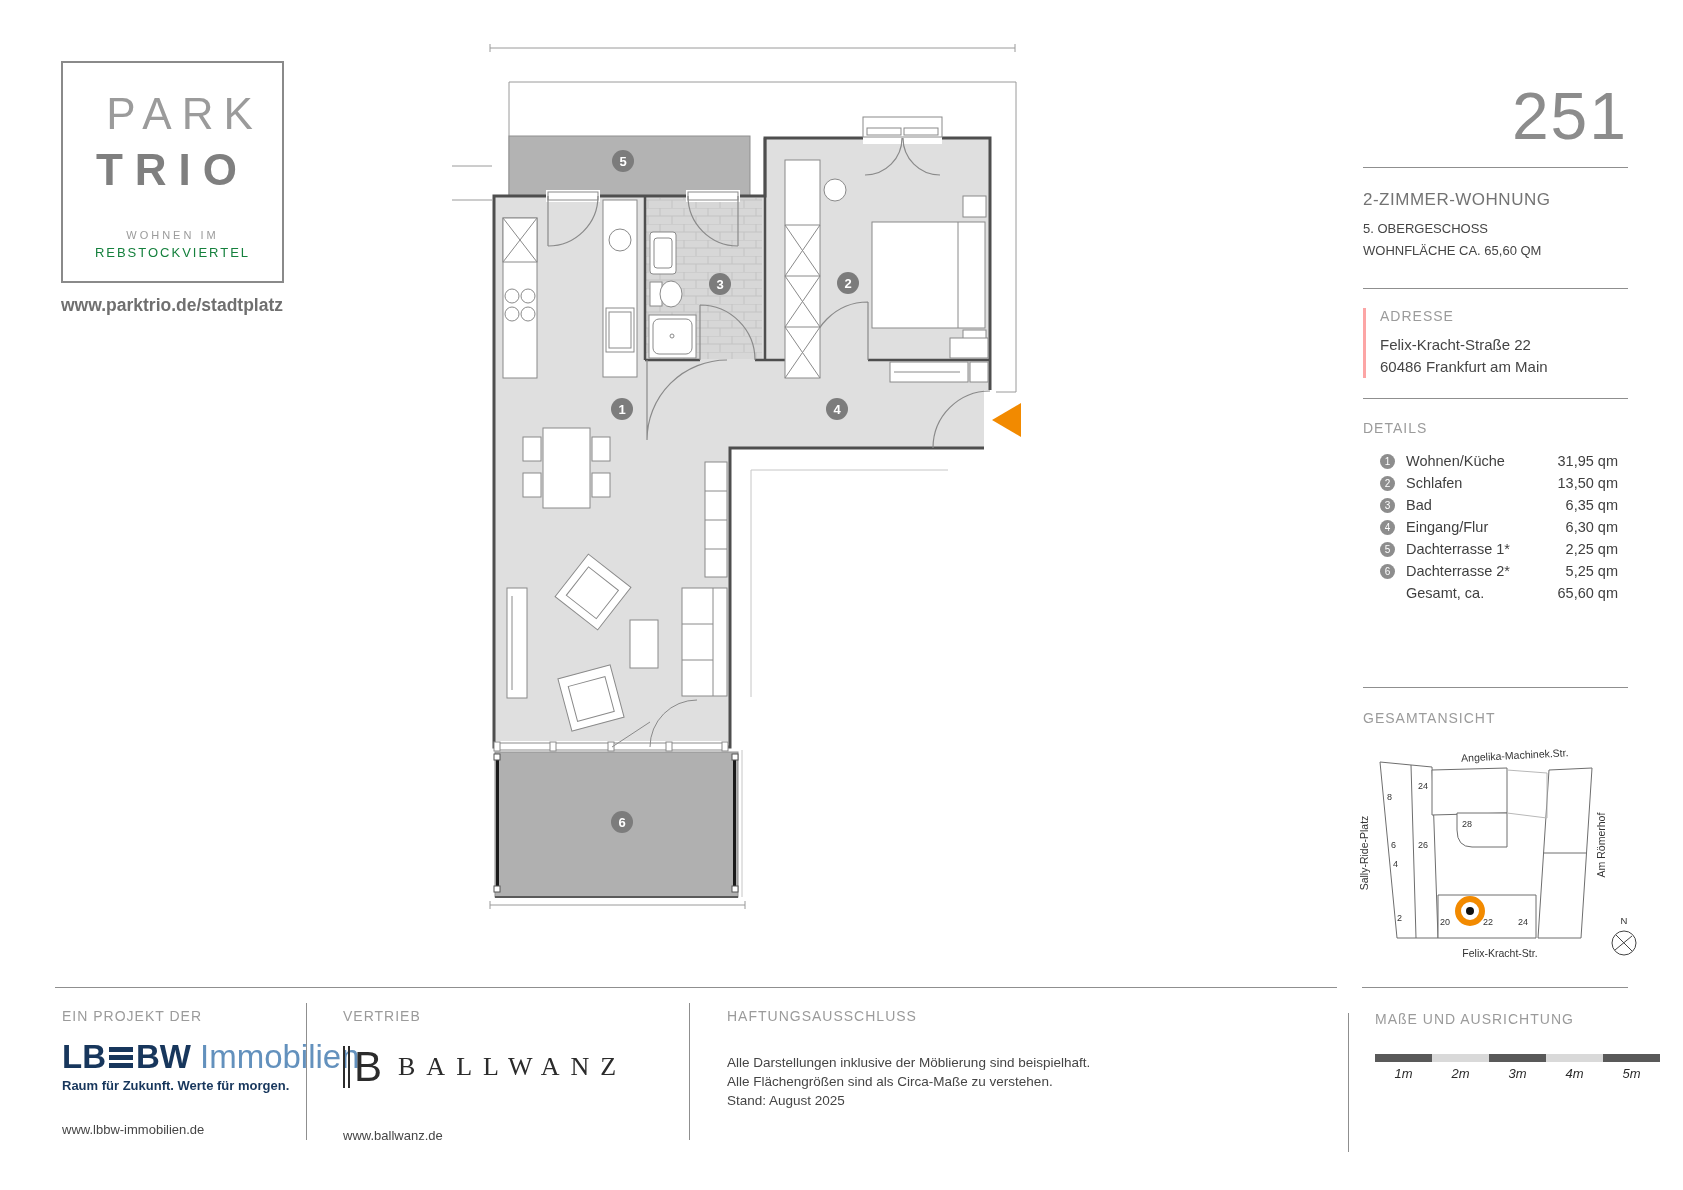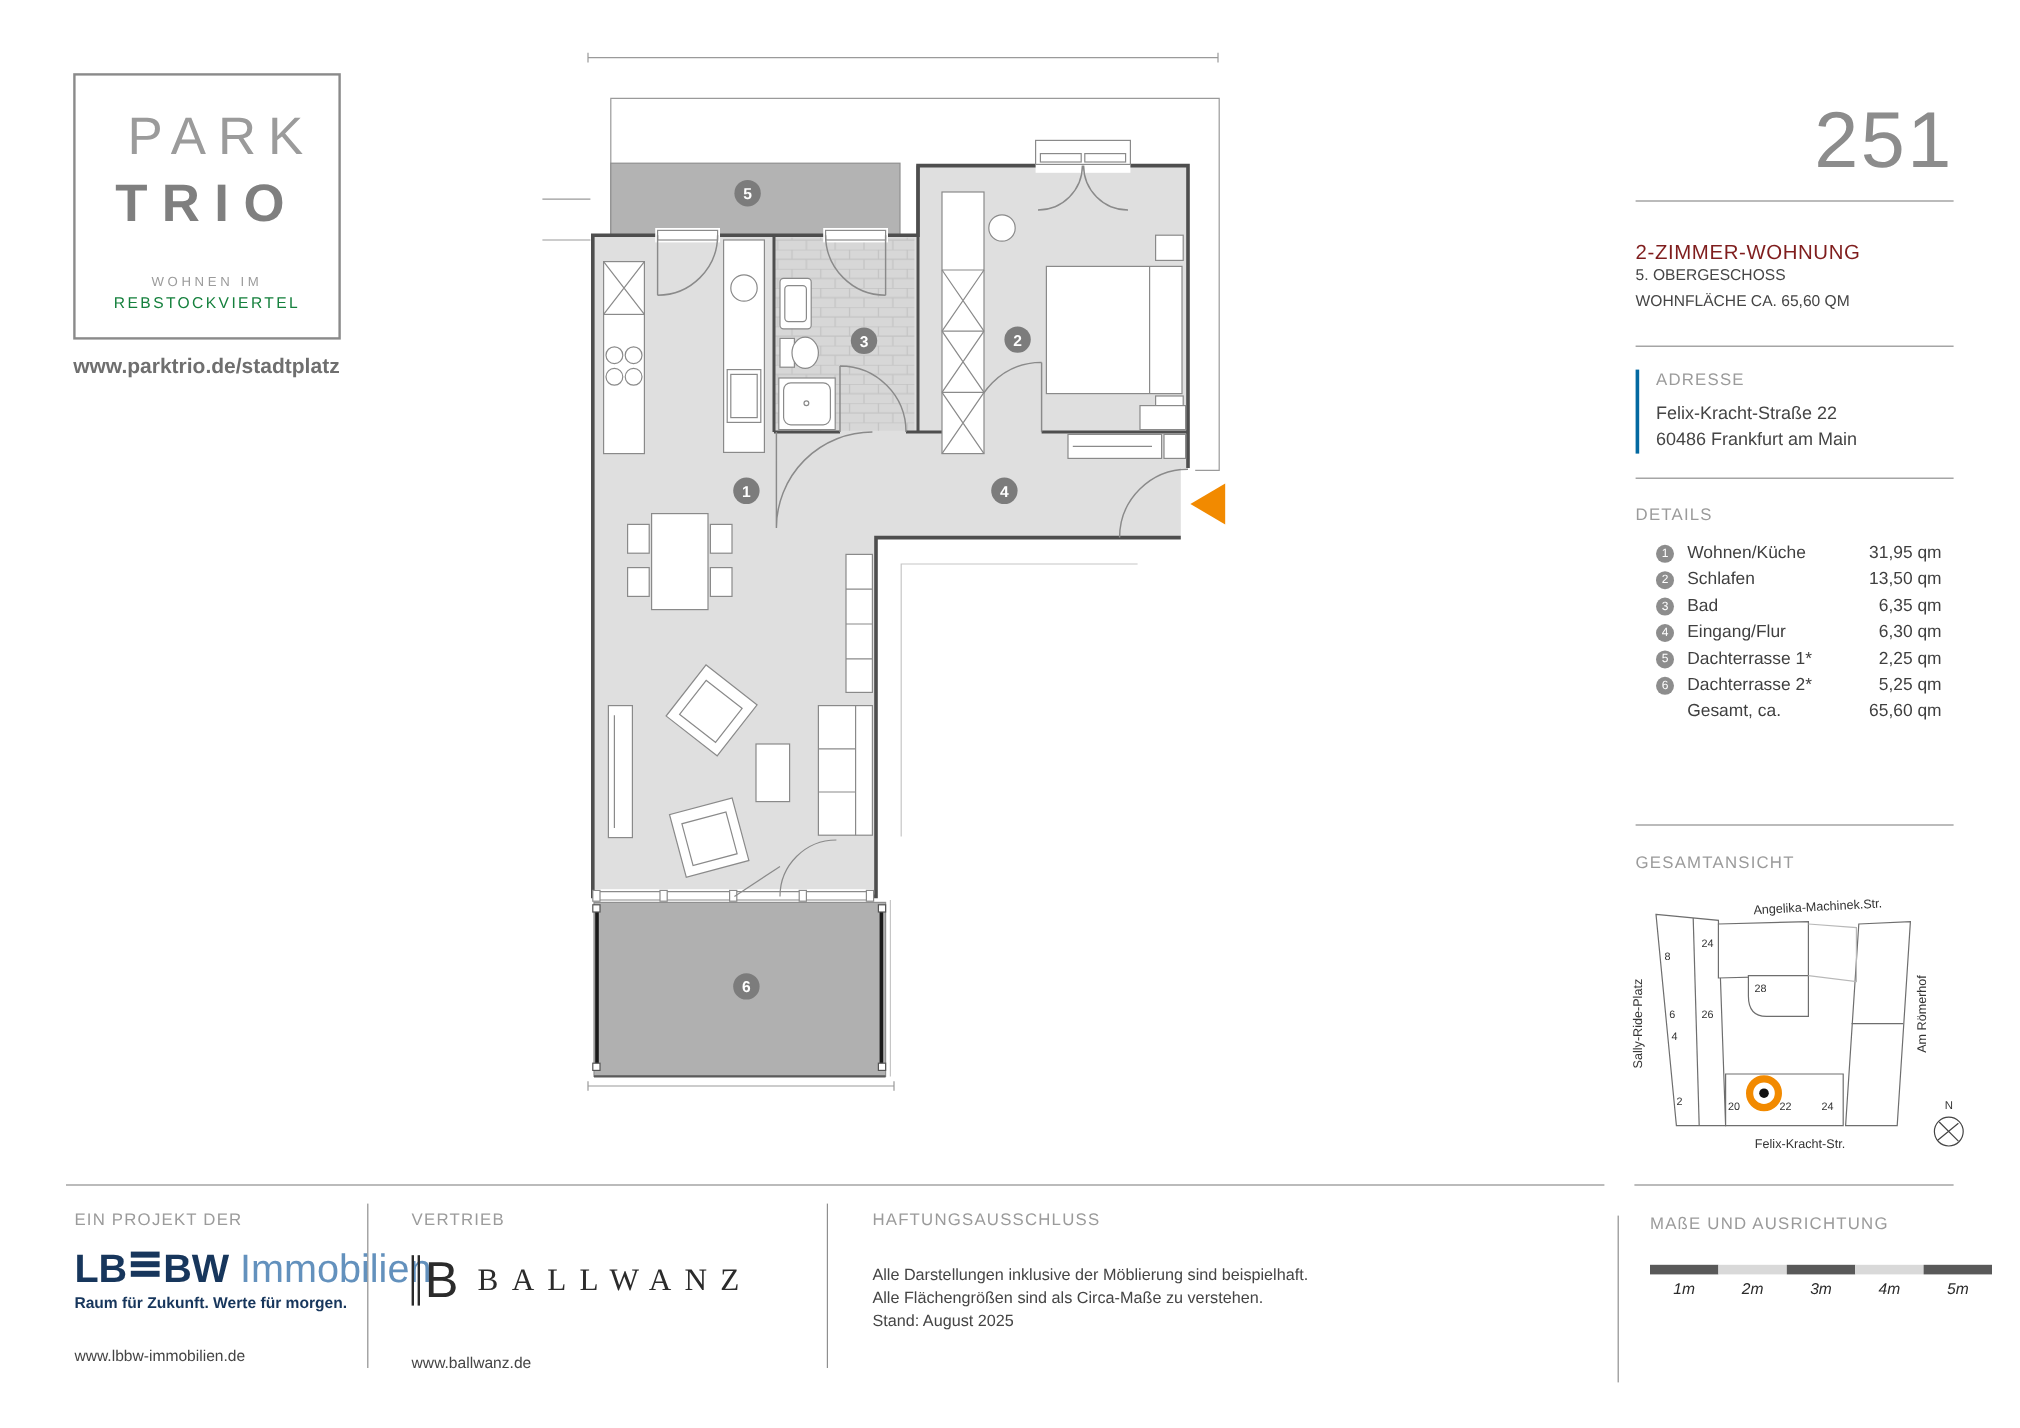--- a/index.html
+++ b/index.html
@@ -10,38 +10,38 @@
   .logo-box{left:61px;top:61px;width:219px;height:218px;border:2px solid #8a8a8a;text-align:center;}
   .logo-l1{margin-top:26px;font-size:44px;letter-spacing:10px;color:#9b9b9b;font-weight:normal;padding-left:24px;}
   .logo-l2{margin-top:6px;font-size:44px;letter-spacing:12px;color:#7f7f7f;font-weight:bold;}
   .logo-s1{margin-top:34px;font-size:11px;letter-spacing:3px;color:#9b9b9b;}
   .logo-s2{margin-top:4px;font-size:13px;letter-spacing:2px;color:#15803d;}
   .brand-url{left:61px;top:295px;font-size:17.5px;color:#6f6f6f;font-weight:bold;}
   
   .rc{left:1363px;width:265px;}
   .unit-number{top:78px;font-size:66px;color:#8c8c8c;text-align:right;letter-spacing:2px;}
   .hr{height:1px;background:#8f8f8f;left:1363px;width:265px;}
-  .unit-type{top:201px;font-size:17px;color:#7f1d1d;letter-spacing:0.5px;}
+  .unit-type{top:190px;font-size:17px;color:#737373;letter-spacing:0.5px;}
   .unit-floor{top:218px;font-size:13px;color:#454545;line-height:22px;}
-  .addr{top:308px;border-left:3px solid #0369a1;padding-left:14px;}
+  .addr{top:308px;border-left:3px solid #fca5a5;padding-left:14px;}
   .sec-label{font-size:14px;color:#9b9b9b;letter-spacing:1px;}
   .addr-lines{margin-top:10px;font-size:15px;color:#454545;line-height:22px;}
   .details-label{top:420px;}
   .rows{top:450px;left:1380px;width:238px;}
   .row{display:flex;align-items:center;height:22px;font-size:14.5px;color:#3f3f3f;}
   .row .num{width:15px;height:15px;border-radius:50%;background:#8d8d8d;color:#fff;
             font-size:10px;line-height:15px;text-align:center;flex:0 0 15px;}
   .row .nm{flex:1;padding-left:11px;}
   .row .val{text-align:right;}
   .ges-label{top:710px;}
   
   .fline{height:1px;background:#8f8f8f;top:987px;}
   .vdiv{width:1px;background:#8f8f8f;}
   .flabel{top:1008px;font-size:14px;color:#9b9b9b;letter-spacing:1px;}
-  .lbbw{left:62px;top:1040px;display:flex;align-items:flex-start;line-height:1;}
+  .lbbw{left:62px;top:1040px;display:flex;align-items:center;line-height:1;}
   .lbbw .t{font-size:33px;font-weight:bold;color:#17365c;}
   .lbbw .bars{display:flex;flex-direction:column;justify-content:flex-end;margin:0 3px 2px 3px;}
   .lbbw .bars div{width:24px;height:5px;background:#17365c;margin-top:3px;}
   .lbbw .im{font-size:33px;color:#6391bd;margin-left:9px;}
   .lbbw-tag{left:62px;top:1078px;font-size:13px;font-weight:bold;color:#17365c;}
   .url{font-size:13px;color:#454545;}
   .bw-logo{left:343px;top:1046px;display:flex;align-items:center;}
   .bw-mark{display:flex;height:42px;align-items:stretch;}
   .bw-mark i{display:block;width:2px;background:#2b2b2b;margin-right:3px;}
   .bw-b{font-size:42px;line-height:40px;color:#2b2b2b;margin-left:1px;}

